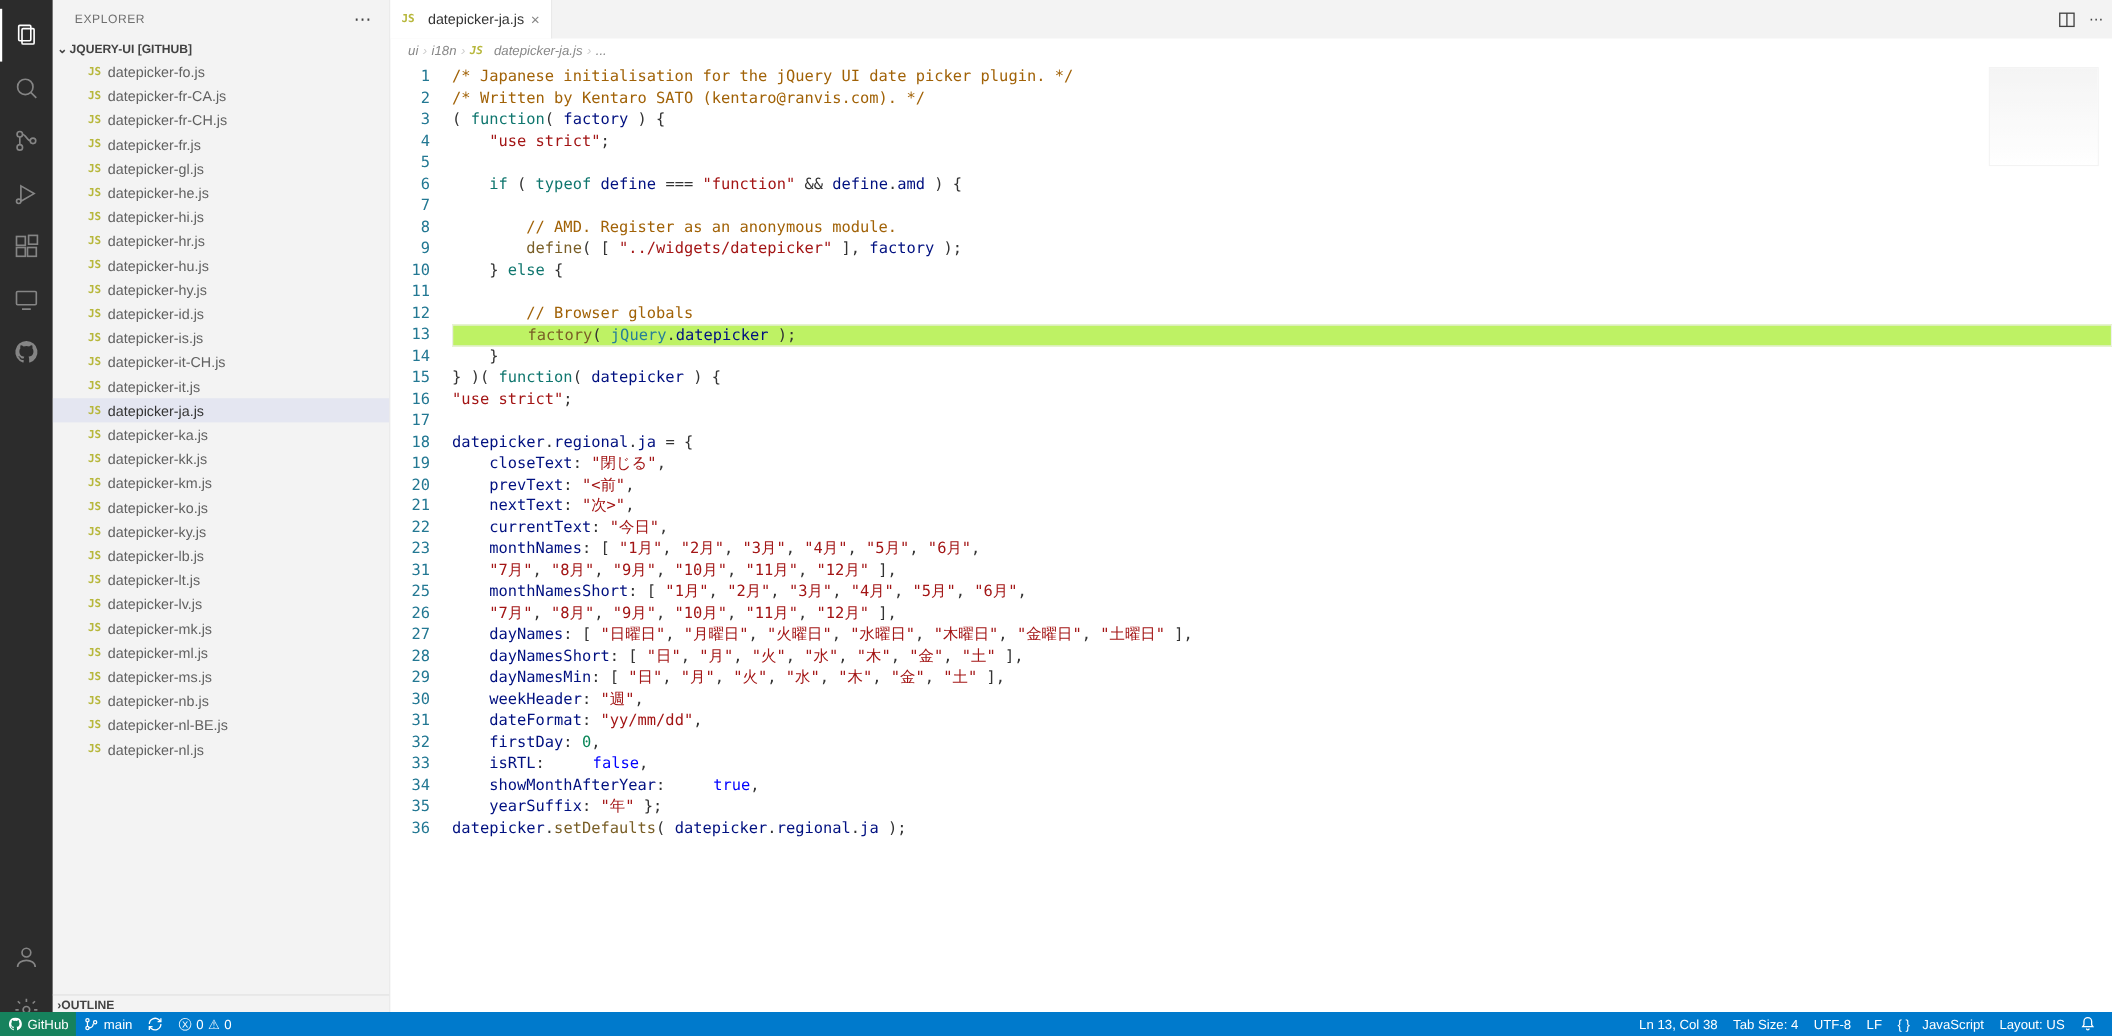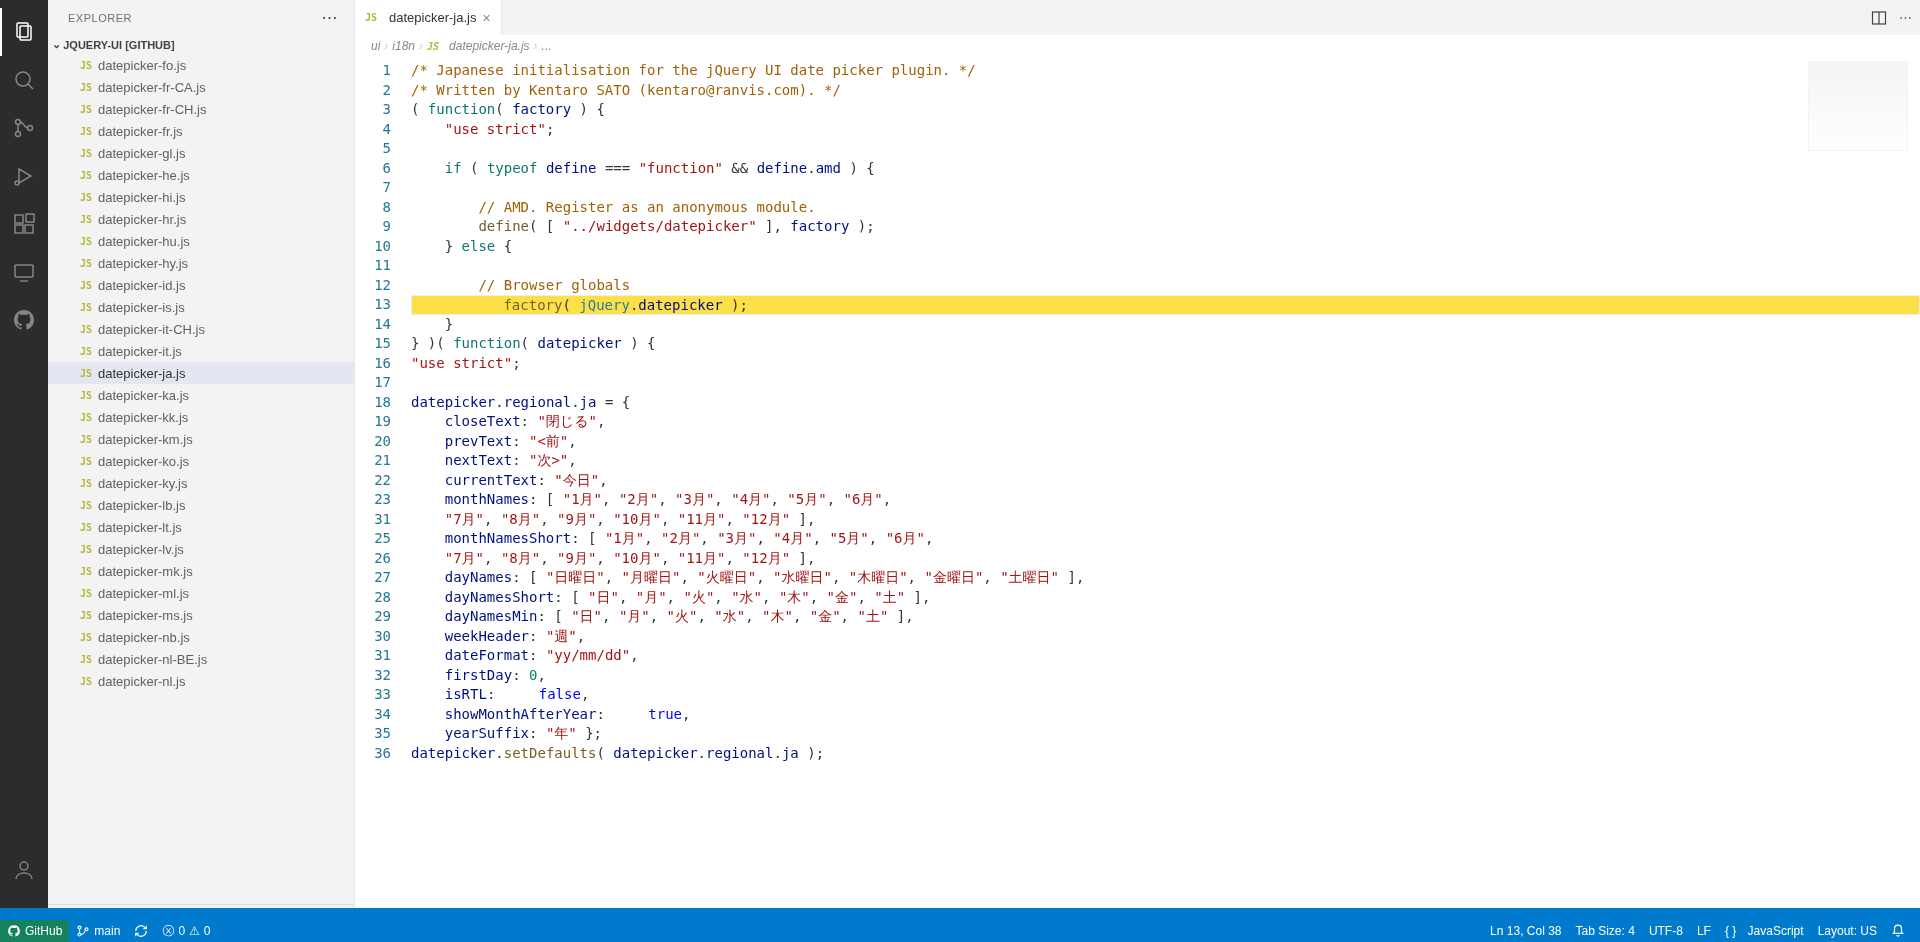--- a/index.html
+++ b/index.html
@@ -34,22 +34,22 @@
 .code .line { height: 19.5px; }
 .minimap { position: absolute; top: 4px; right: 12px; width: 100px; height: 90px; background: linear-gradient(#f0f0f0, #fff); opacity: 0.7; border: 1px solid #eee; }
 .c-comment { color: #a16207; }
 .c-keyword { color: #0f766e; }
 .c-string { color: #a31515; }
 .c-func { color: #795e26; }
 .c-type { color: #267f99; }
 .c-prop { color: #001080; }
 .c-num { color: #098658; }
 .c-const { color: #0000ff; margin-left: 35px; }
-.highlight-line { background: #fde047; border: 1px solid #eee; padding-left: 24px; }
-.status-bar { position: fixed; bottom: 0; left: 0; right: 0; height: 34px; background: #007acc; color: #fff; display: flex; align-items: flex-start; font-size: 12px; padding: 12px 8px; }
+.highlight-line { background: #bef264; border: 1px solid #eee; }
+.status-bar { position: fixed; bottom: 0; left: 0; right: 0; height: 22px; background: #007acc; color: #fff; display: flex; align-items: center; font-size: 12px; padding: 0 8px; }
 .status-bar .sb-item { padding: 0 7px; height: 22px; display: flex; align-items: center; cursor: pointer; gap: 4px; }
 .status-bar .sb-right { margin-left: auto; display: flex; }
 .sb-github { background: #16825d; padding: 0 10px; height: 22px; display: flex; align-items: center; gap: 5px; margin-left: -8px; }
 svg { display: block; }
 </style>
 </head>
 <body>
 
 <div class="app">
 

